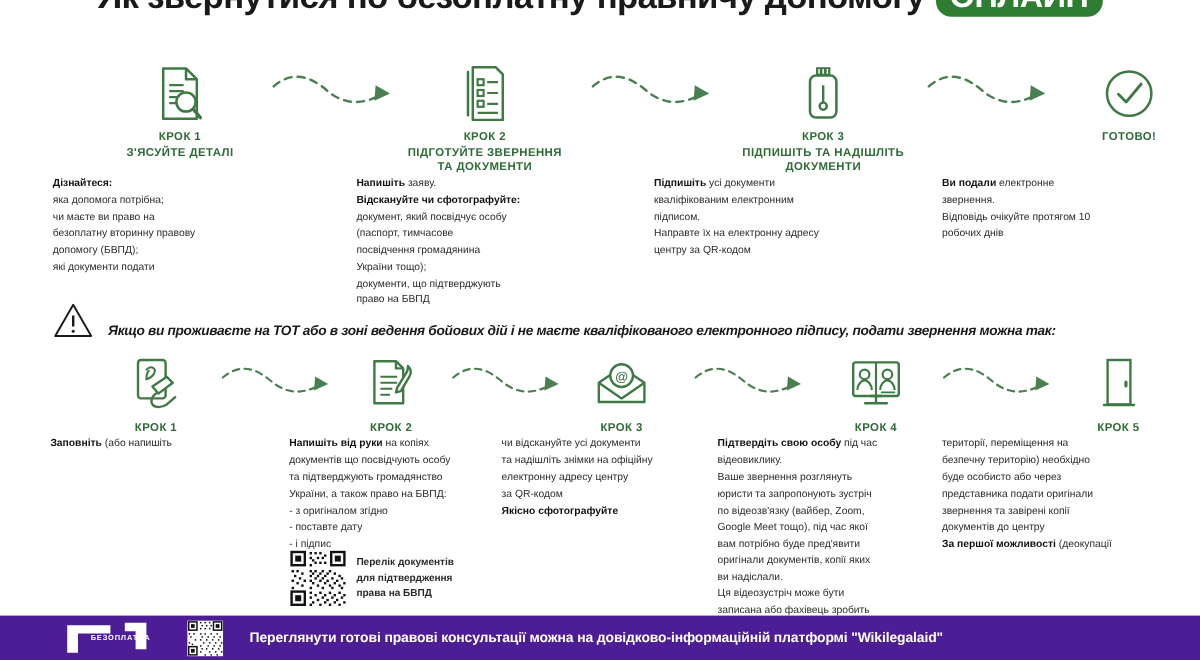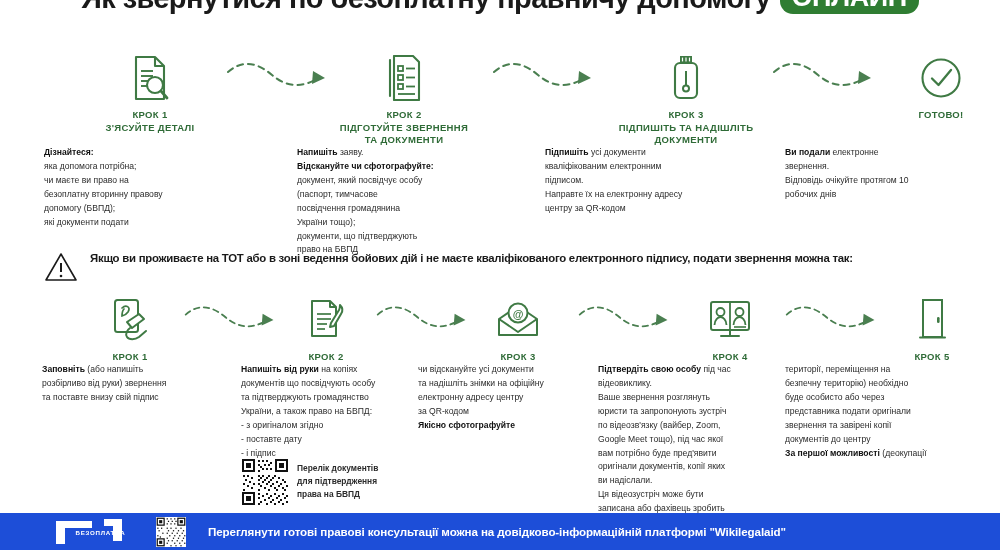--- a/index.html
+++ b/index.html
@@ -114,21 +114,22 @@
   .c4r2 { left: 598px; top: 363px; width: 180px; }
   .c5r2 { left: 785px; top: 363px; width: 205px; }
 
   
   .warning {
     position: absolute;
     left: 44px;
     top: 252px;
     width: 930px;
     display: flex;
-    align-items: flex-start;
+    align-items: flex-end;
+    font-style: italic;
   }
   .warning-text {
     margin-left: 12px;
     font-size: 11.4px;
     font-weight: bold;
     color: #1a1a1a;
     letter-spacing: -0.25px;
     white-space: nowrap;
   }
 
@@ -150,21 +151,21 @@
     width: 98px;
   }
 
   
   .footer {
     position: absolute;
     left: 0;
     bottom: 0;
     width: 1000px;
     height: 37px;
-    background: #1d4ed8;
+    background: #4c1d95;
     display: flex;
     align-items: center;
   }
   .footer-logo {
     margin-left: 52px;
     flex: 0 0 auto;
     position: relative;
     width: 97px;
     height: 29px;
   }
@@ -453,22 +454,20 @@
     </div>
     <div class="node-label">
       <span>КРОК 5</span>
     </div>
   </div>
 
 </div>
 
 <div class="col c1r2">
   <p><b>Заповніть</b><span> (або напишіть</span></p>
-  <p style="white-space:pre-line;">розбірливо від руки) звернення
-та поставте внизу свій підпис</p>
 </div>
 
 <div class="col c2r2">
   <p><b>Напишіть від руки</b><span> на копіях</span></p>
   <p style="white-space:pre-line;">документів що посвідчують особу
 та підтверджують громадянство
 України, а також право на БВПД:
 - з оригіналом згідно
 - поставте дату
 - і підпис</p>

